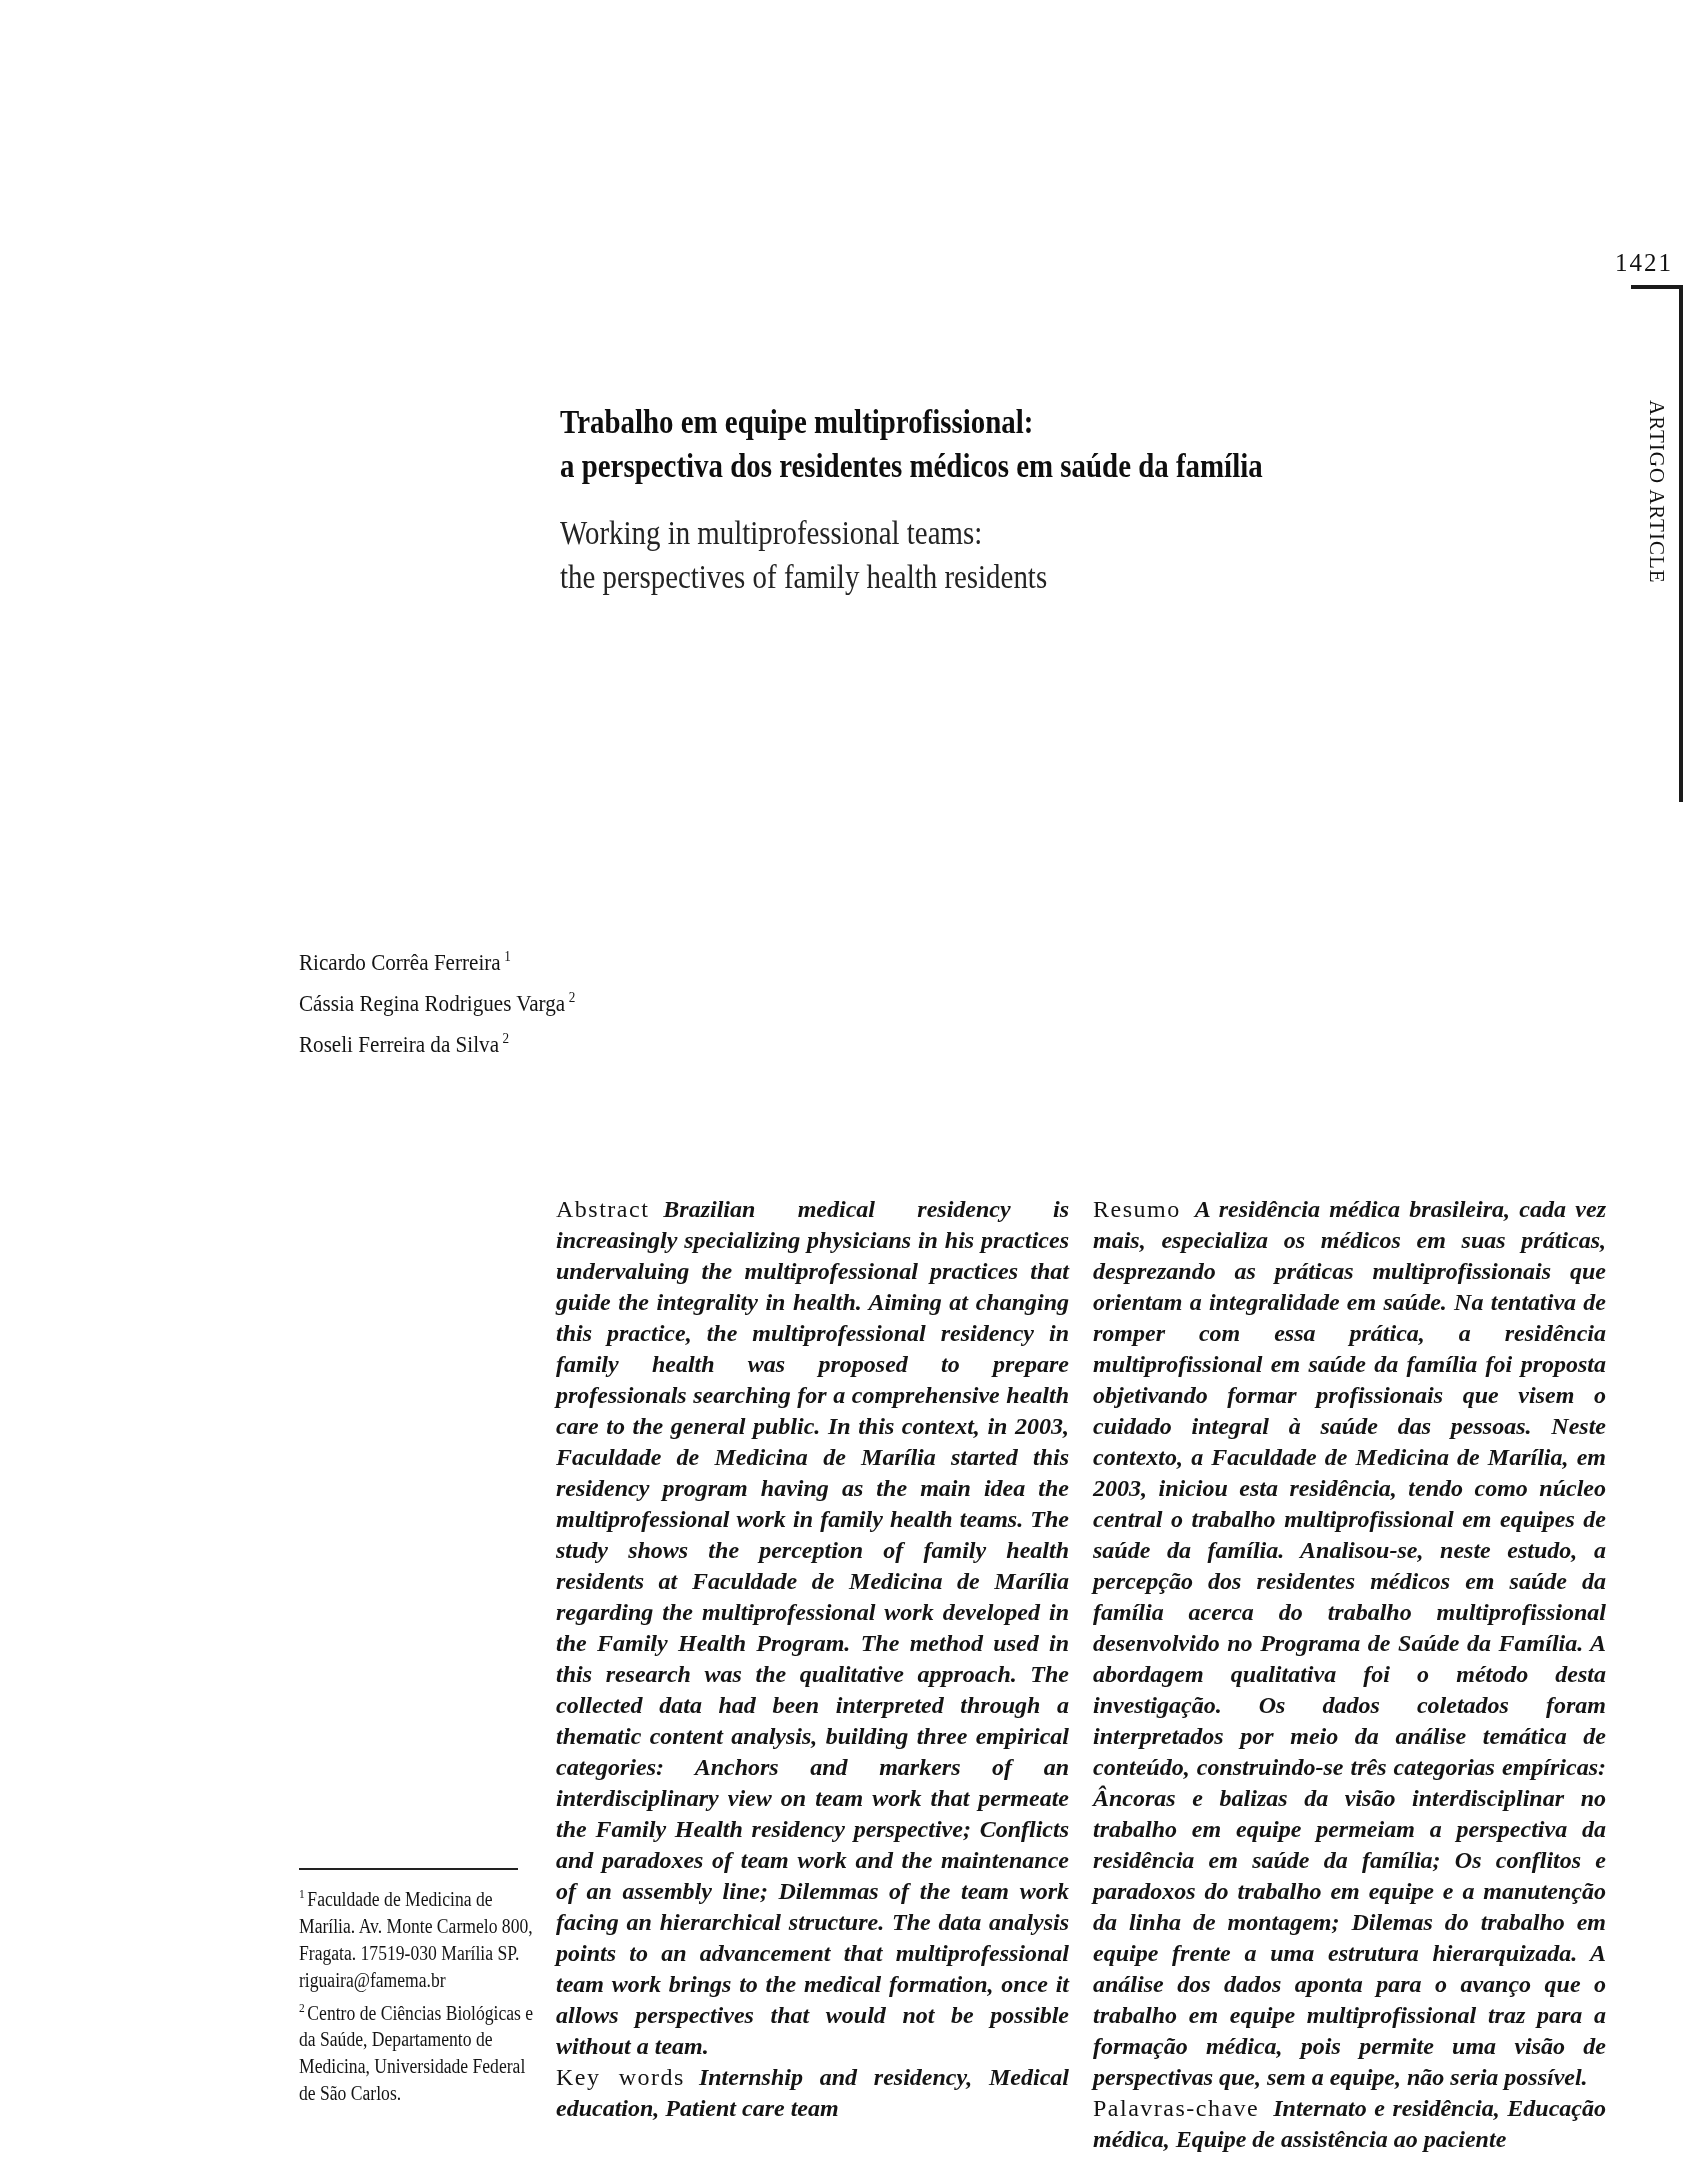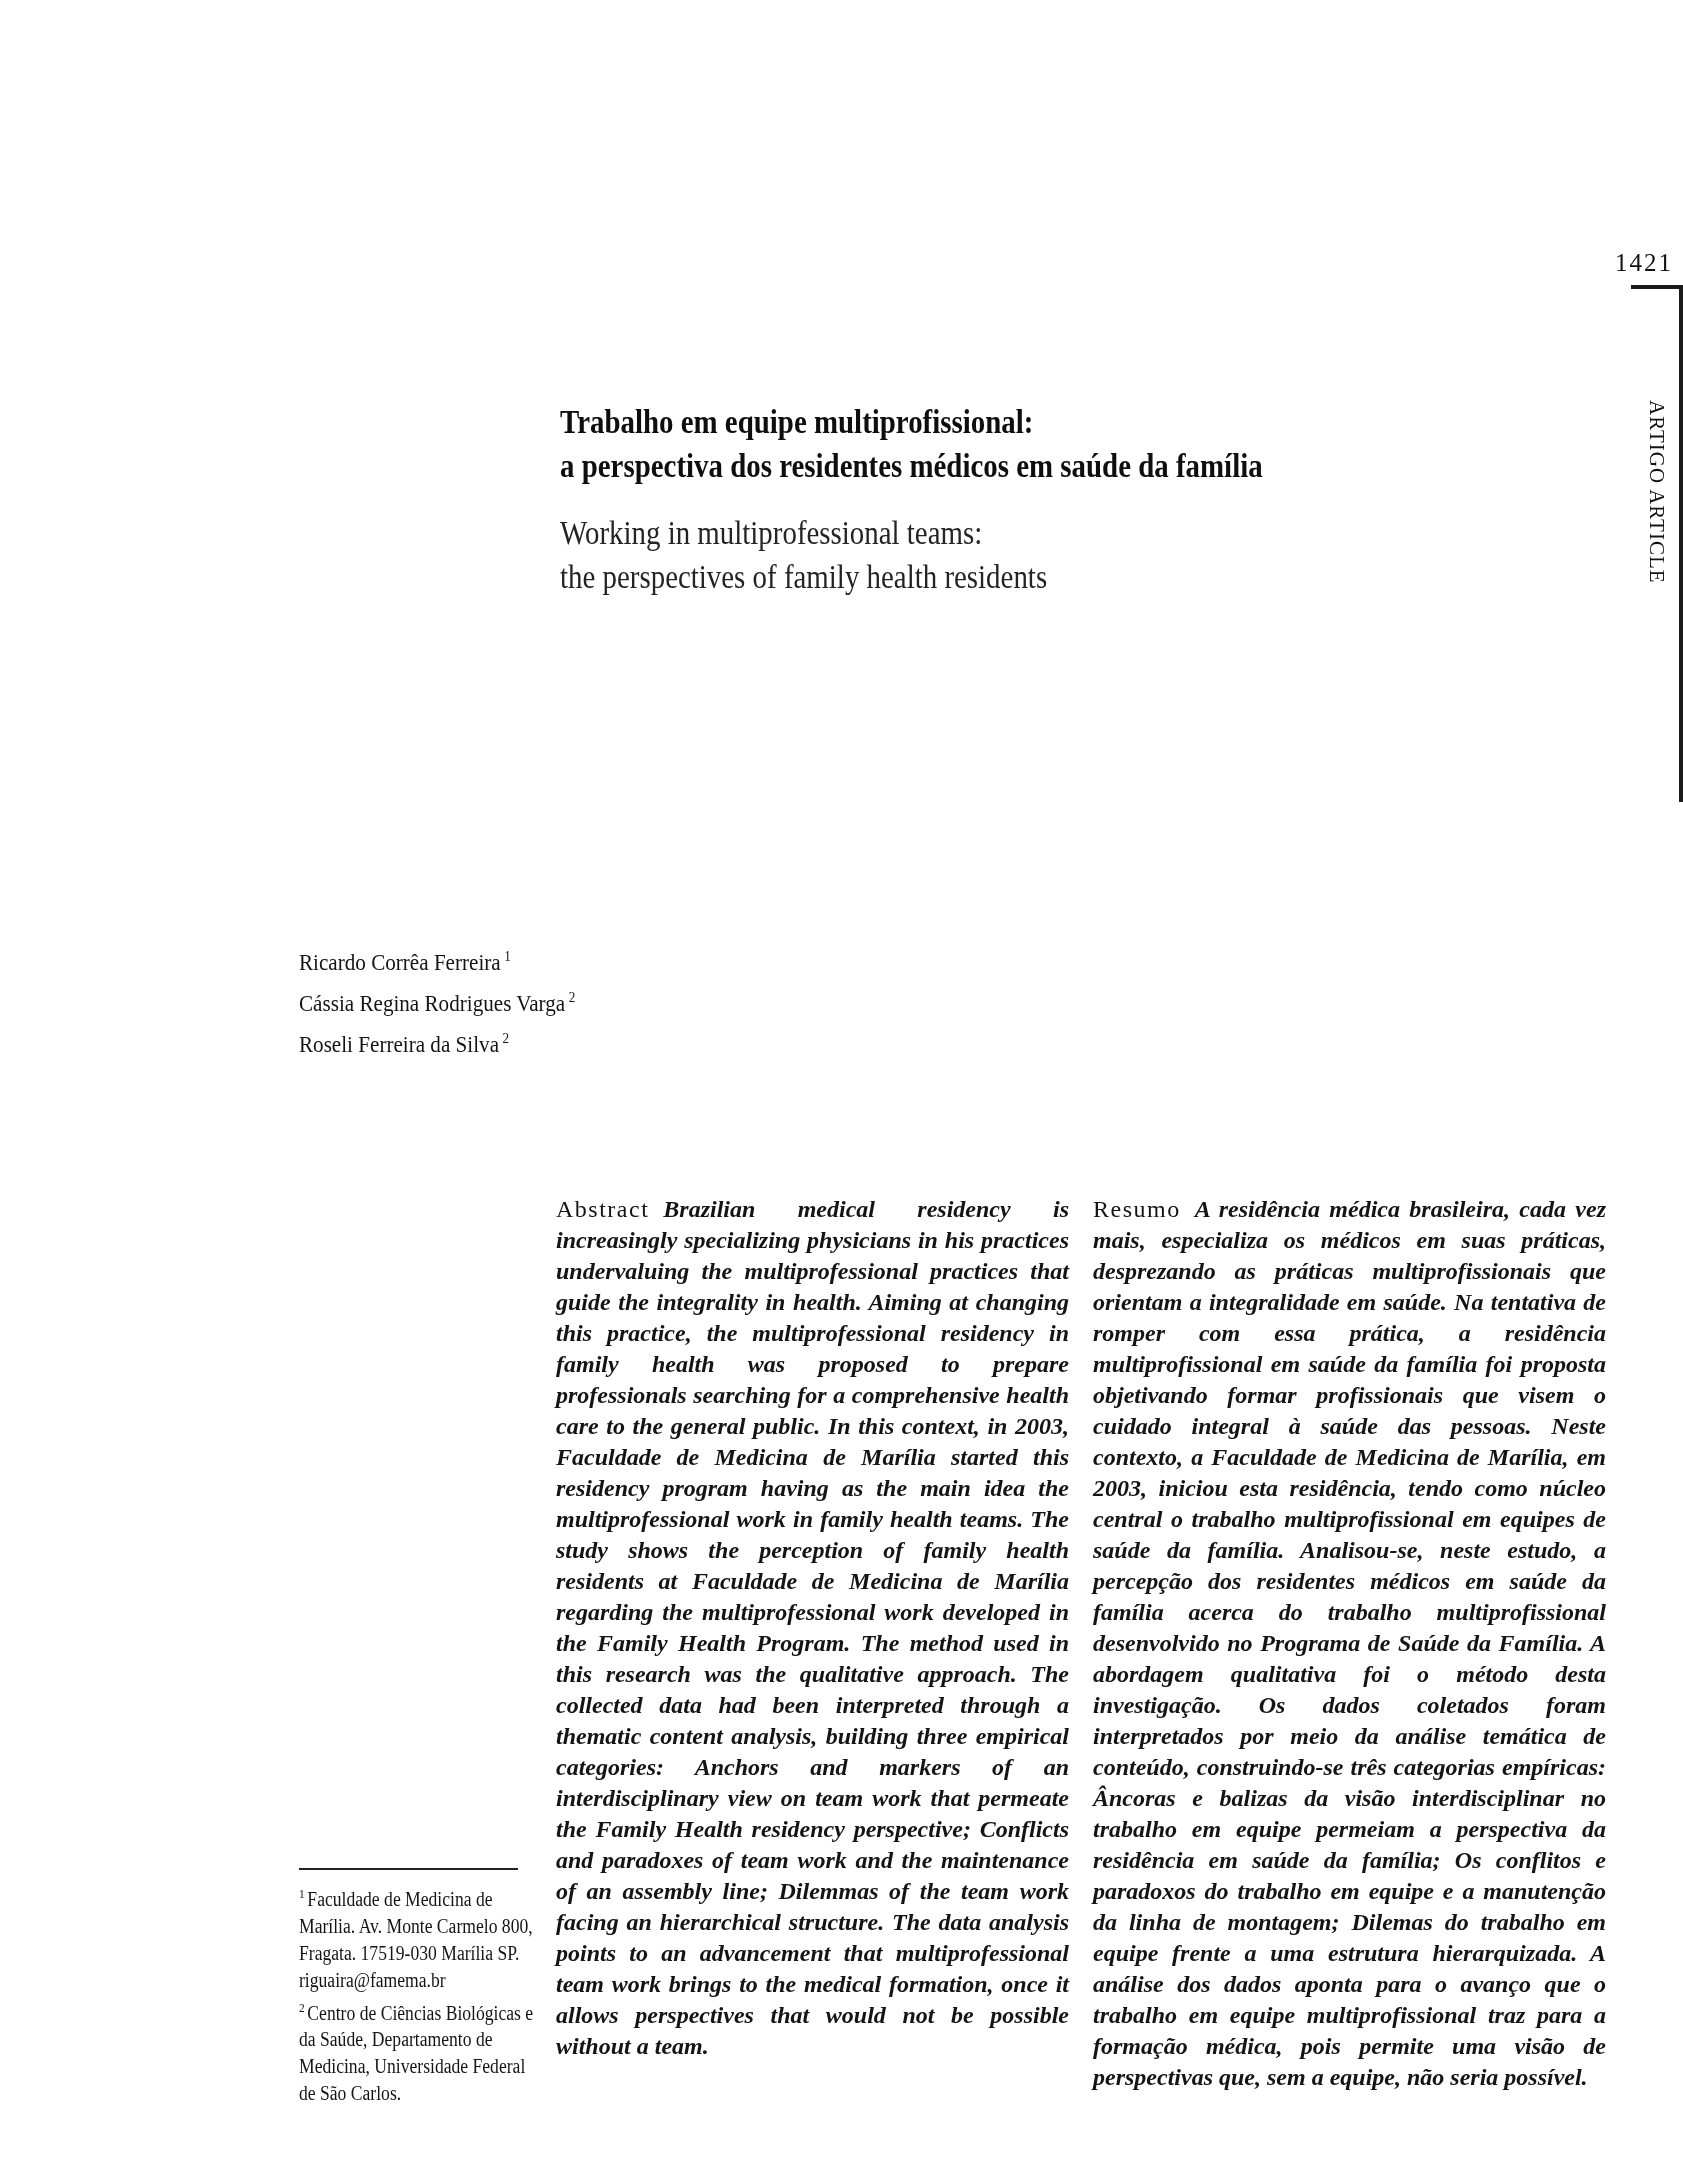--- a/index.html
+++ b/index.html
@@ -174,24 +174,26 @@
     <div>
       <span>Cássia Regina Rodrigues Varga</span><sup>2</sup>
     </div>
     <div>
       <span>Roseli Ferreira da Silva</span><sup>2</sup>
     </div>
   </div>
 
   <div class="text-col col-abstract" lang="en">
     <p><span class="run-label">Abstract</span><span class="run-body">Brazilian medical residency is increasingly specializing physicians in his practices undervaluing the multiprofessional practices that guide the integrality in health. Aiming at changing this practice, the multiprofessional residency in family health was proposed to prepare professionals searching for a comprehensive health care to the general public. In this context, in 2003, Faculdade de Medicina de Marília started this residency program having as the main idea the multiprofessional work in family health teams. The study shows the perception of family health residents at Faculdade de Medicina de Marília regarding the multiprofessional work developed in the Family Health Program. The method used in this research was the qualitative approach. The collected data had been interpreted through a thematic content analysis, building three empirical categories: Anchors and markers of an interdisciplinary view on team work that permeate the Family Health residency perspective; Conflicts and paradoxes of team work and the maintenance of an assembly line; Dilemmas of the team work facing an hierarchical structure. The data analysis points to an advancement that multiprofessional team work brings to the medical formation, once it allows perspectives that would not be possible without a team.</span></p>
+    <p><span class="run-label">Key words</span><span class="run-body">Internship and residency, Medical education, Patient care team</span></p>
   </div>
 
   <div class="text-col col-resumo" lang="pt">
     <p><span class="run-label">Resumo</span><span class="run-body">A residência médica brasileira, cada vez mais, especializa os médicos em suas práticas, desprezando as práticas multiprofissionais que orientam a integralidade em saúde. Na tentativa de romper com essa prática, a residência multiprofissional em saúde da família foi proposta objetivando formar profissionais que visem o cuidado integral à saúde das pessoas. Neste contexto, a Faculdade de Medicina de Marília, em 2003, iniciou esta residência, tendo como núcleo central o trabalho multiprofissional em equipes de saúde da família. Analisou-se, neste estudo, a percepção dos residentes médicos em saúde da família acerca do trabalho multiprofissional desenvolvido no Programa de Saúde da Família. A abordagem qualitativa foi o método desta investigação. Os dados coletados foram interpretados por meio da análise temática de conteúdo, construindo-se três categorias empíricas: Âncoras e balizas da visão interdisciplinar no trabalho em equipe permeiam a perspectiva da residência em saúde da família; Os conflitos e paradoxos do trabalho em equipe e a manutenção da linha de montagem; Dilemas do trabalho em equipe frente a uma estrutura hierarquizada. A análise dos dados aponta para o avanço que o trabalho em equipe multiprofissional traz para a formação médica, pois permite uma visão de perspectivas que, sem a equipe, não seria possível.</span></p>
+    <p><span class="run-label">Palavras-chave</span><span class="run-body">Internato e residência, Educação médica, Equipe de assistência ao paciente</span></p>
   </div>
 
   <div class="fn-rule"></div>
 
   <div class="footnotes" lang="pt">
     <p><sup>1</sup><span>Faculdade de Medicina de Marília. Av. Monte Carmelo 800, Fragata. 17519-030 Marília SP. riguaira@famema.br</span></p>
     <p><sup>2</sup><span>Centro de Ciências Biológicas e da Saúde, Departamento de Medicina, Universidade Federal de São Carlos.</span></p>
   </div>
 
 </div>

